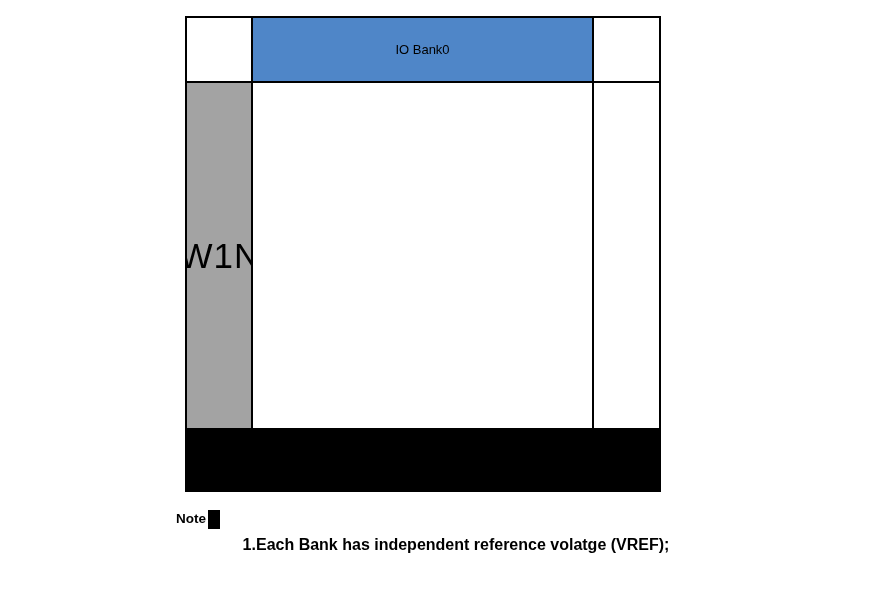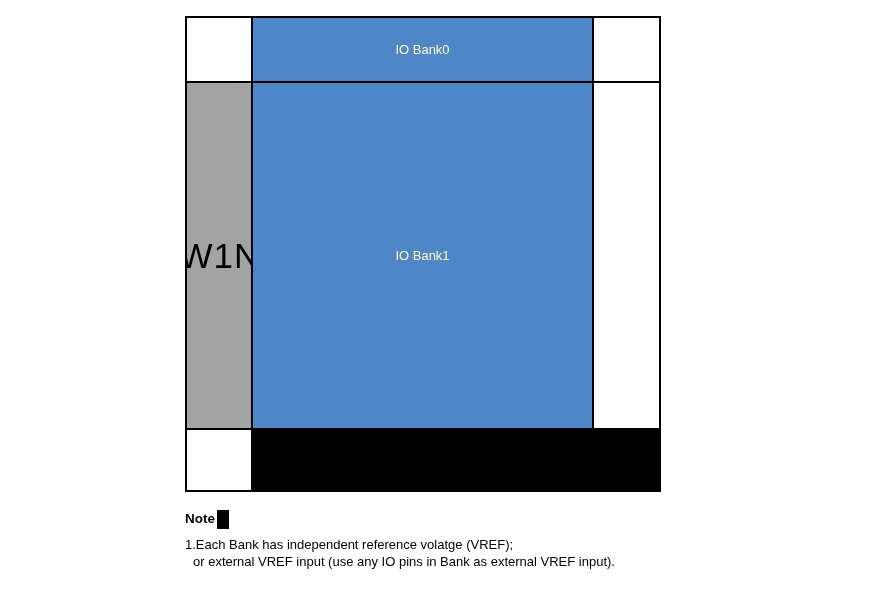--- a/index.html
+++ b/index.html
@@ -32,86 +32,84 @@
   .cell {
     display: flex;
     align-items: center;
     justify-content: center;
     overflow: hidden;
   }
   .cell.corner { background: #ffffff; }
   .cell.bank {
     background: var(--bank-fill, #4f86c8);
     font-size: 13px;
-    color: #fef9c3;
+    color: #000000;
   }
   .cell.center {
     background: #a3a3a3;
     font-size: 35px;
     letter-spacing: 1px;
   }
   .bank-label { white-space: nowrap; }
   
   .notes {
     position: absolute;
-    left: 185px;
+    left: 176px;
     top: 509px;
     width: 560px;
+    text-align: center;
   }
   .note-heading {
     display: flex;
     align-items: flex-start;
     height: 21px;
   }
   .note-heading-text {
     font-weight: bold;
     font-size: 13.5px;
     line-height: 20px;
   }
   .cursor-block {
     display: inline-block;
     width: 12px;
     height: 19px;
     background: var(--text, #000000);
     margin-left: 2px;
     margin-top: 1px;
   }
   .note-line {
-    font-size: 13px;
+    font-size: 16px;
     line-height: 15px;
+    font-weight: bold;
   }
   .note-line-1 { margin-top: 7px; }
   .note-line-2 { margin-top: 8px; }
   .note-line-3 { margin-top: 2px; padding-left: 8px; }
 </style>
 </head>
 <body>
 
 <div class="canvas">
 
   <div class="chip-grid">
     <div class="cell corner"></div>
     <div class="cell bank">
       <span class="bank-label">IO Bank0</span>
     </div>
     <div class="cell corner"></div>
 
     <div class="cell center">
       <span>GW1NR</span>
     </div>
-    <div class="cell bank">
-      <span class="bank-label">IO Bank1</span>
-    </div>
 
     <div class="cell corner"></div>
     <div class="cell corner"></div>
   </div>
 
   <div class="notes">
     <div class="note-heading">
       <span class="note-heading-text">Note</span>
       <span class="cursor-block"></span>
     </div>
     <div class="note-line note-line-1">1.Each Bank has independent reference volatge (VREF);</div>
-    <div class="note-line note-line-3">or external VREF input (use any IO pins in Bank as external VREF input).</div>
   </div>
 
 </div>
 
 </body></html>

